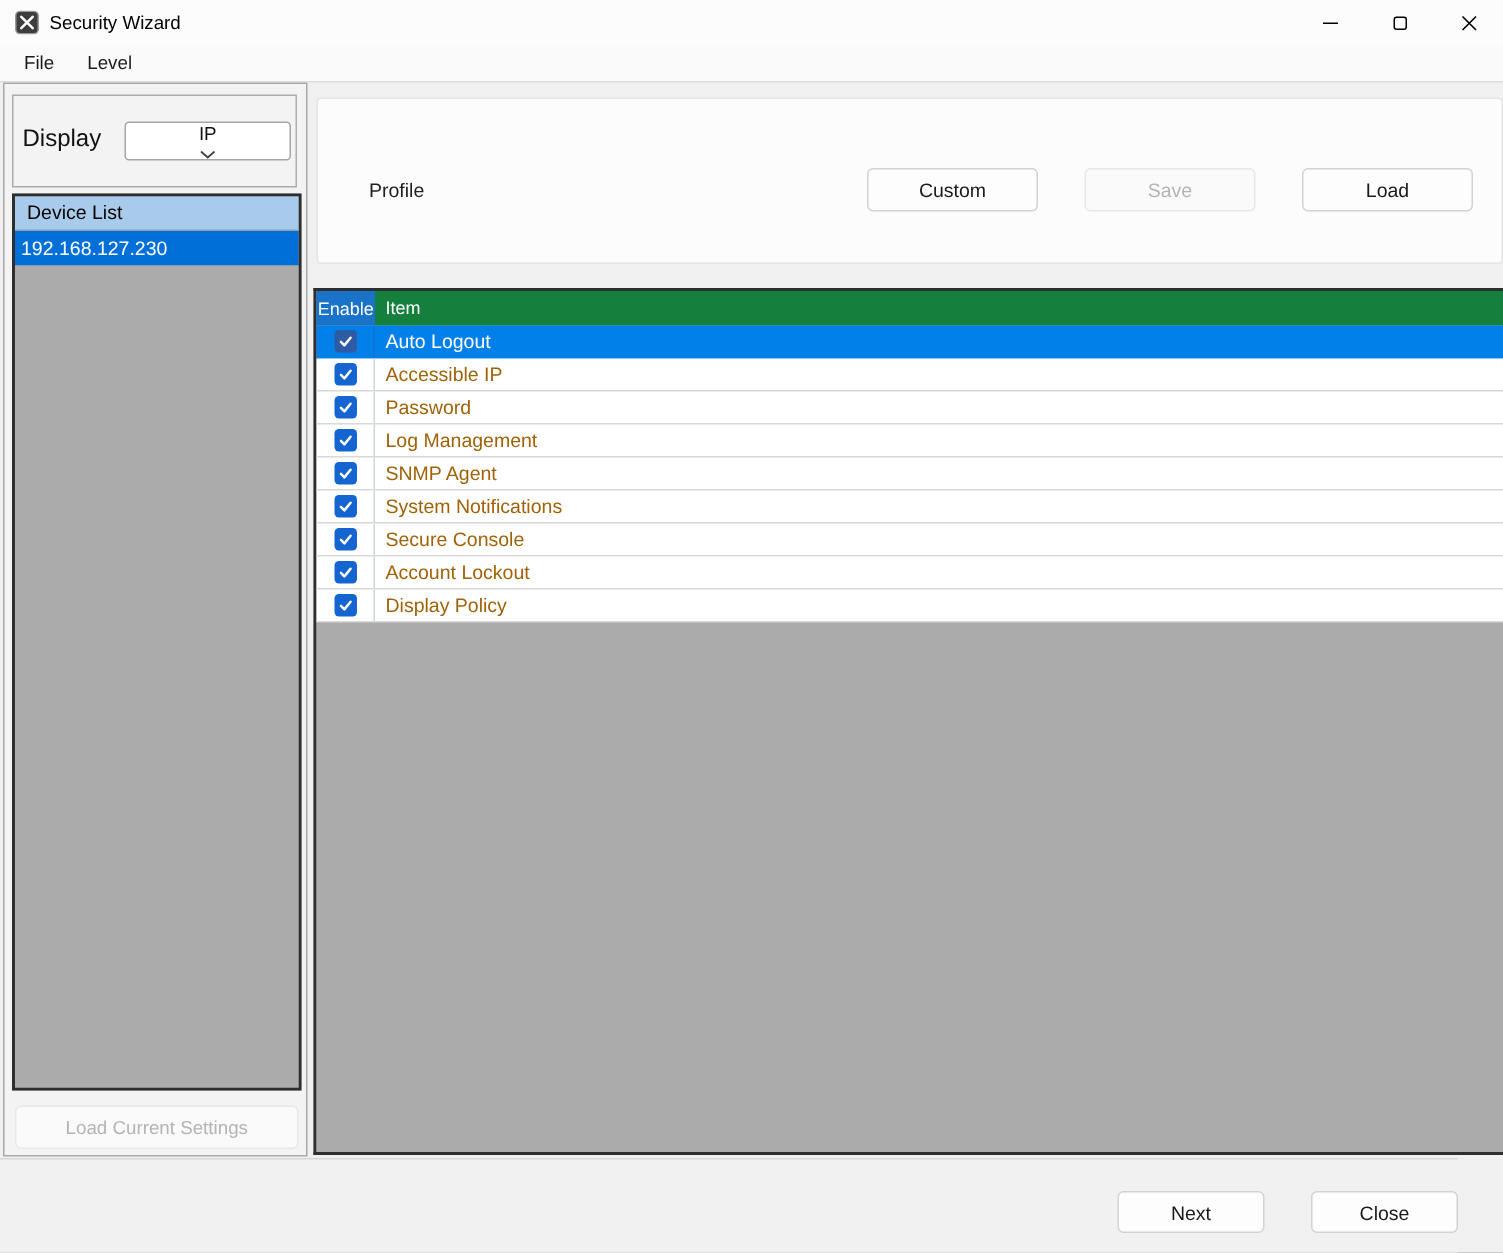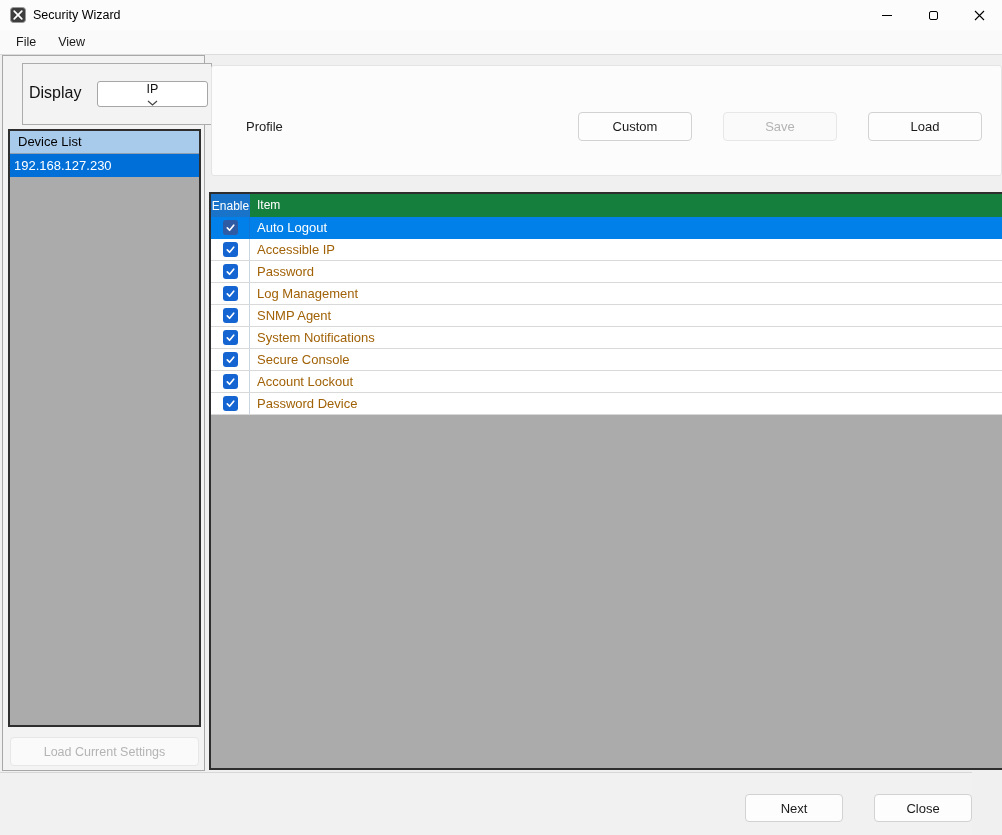--- a/index.html
+++ b/index.html
@@ -31,21 +31,21 @@
     display: flex; align-items: center; padding-left: 5px;
   }
   .menu-item { font-size: 12.5px; color: #1A1A1A; padding: 0 11px; height: 25px; line-height: 25px; }
 
   
   .left-panel {
     position: absolute; left: 2px; top: 55px; width: 203px; height: 716px;
     background: #F3F3F3; border: 1px solid #A8A8A8;
   }
   .display-group {
-    position: absolute; left: 19px; top: 7px; width: 190px; height: 62px;
+    position: absolute; left: 5px; top: 7px; width: 190px; height: 62px;
     border: 1px solid #ACACAC; background: #F3F3F3;
   }
   .display-label { position: absolute; left: 6px; top: 20px; font-size: 16px; color: #111; }
   .combo {
     background: #FFFFFF; border: 1px solid #A6A6A6; border-radius: 3px;
     display: flex; align-items: center; justify-content: space-between;
     padding: 0 8px; font-size: 12.5px; color: #111;
   }
   .combo-display { position: absolute; left: 74px; top: 17px; width: 111px; height: 26px; flex-direction: column; }
   .combo .chev { display: flex; align-items: center; }
@@ -144,21 +144,21 @@
     <div class="win-btn">
       <svg width="11" height="11" viewBox="0 0 11 11">
         <path d="M1 1 L10 10 M10 1 L1 10" stroke="#000" stroke-width="1.1"></path>
       </svg>
     </div>
   </div>
 </div>
 
 <div class="menubar">
   <span class="menu-item">File</span>
-  <span class="menu-item">View</span>
+  <span class="menu-item">Level</span>
 </div>
 
 <div class="left-panel">
   <div class="display-group">
     <span class="display-label">Display</span>
     <div class="combo combo-display">
       <span>IP</span>
       <span class="chev">
         <svg width="11" height="6" viewBox="0 0 11 6">
             <path d="M1 1 L5.5 5 L10 1" fill="none" stroke="#444" stroke-width="1.2"></path>
@@ -278,21 +278,21 @@
   </div>
 
   <div class="t-row">
     <div class="td-check">
       <span class="checkbox">
         <svg width="11" height="11" viewBox="0 0 12 12">
             <path d="M2.5 6.5 L5 9 L9.5 3.5" fill="none" stroke="#FFF" stroke-width="1.8" stroke-linecap="round" stroke-linejoin="round"></path>
           </svg>
       </span>
     </div>
-    <div class="td-item">Password Device</div>
+    <div class="td-item">Display Policy</div>
   </div>
 
   <div class="t-fill"></div>
 </div>
 
 <div class="footer">
   <div class="btn btn-next">Next</div>
   <div class="btn btn-close">Close</div>
 </div>
 

